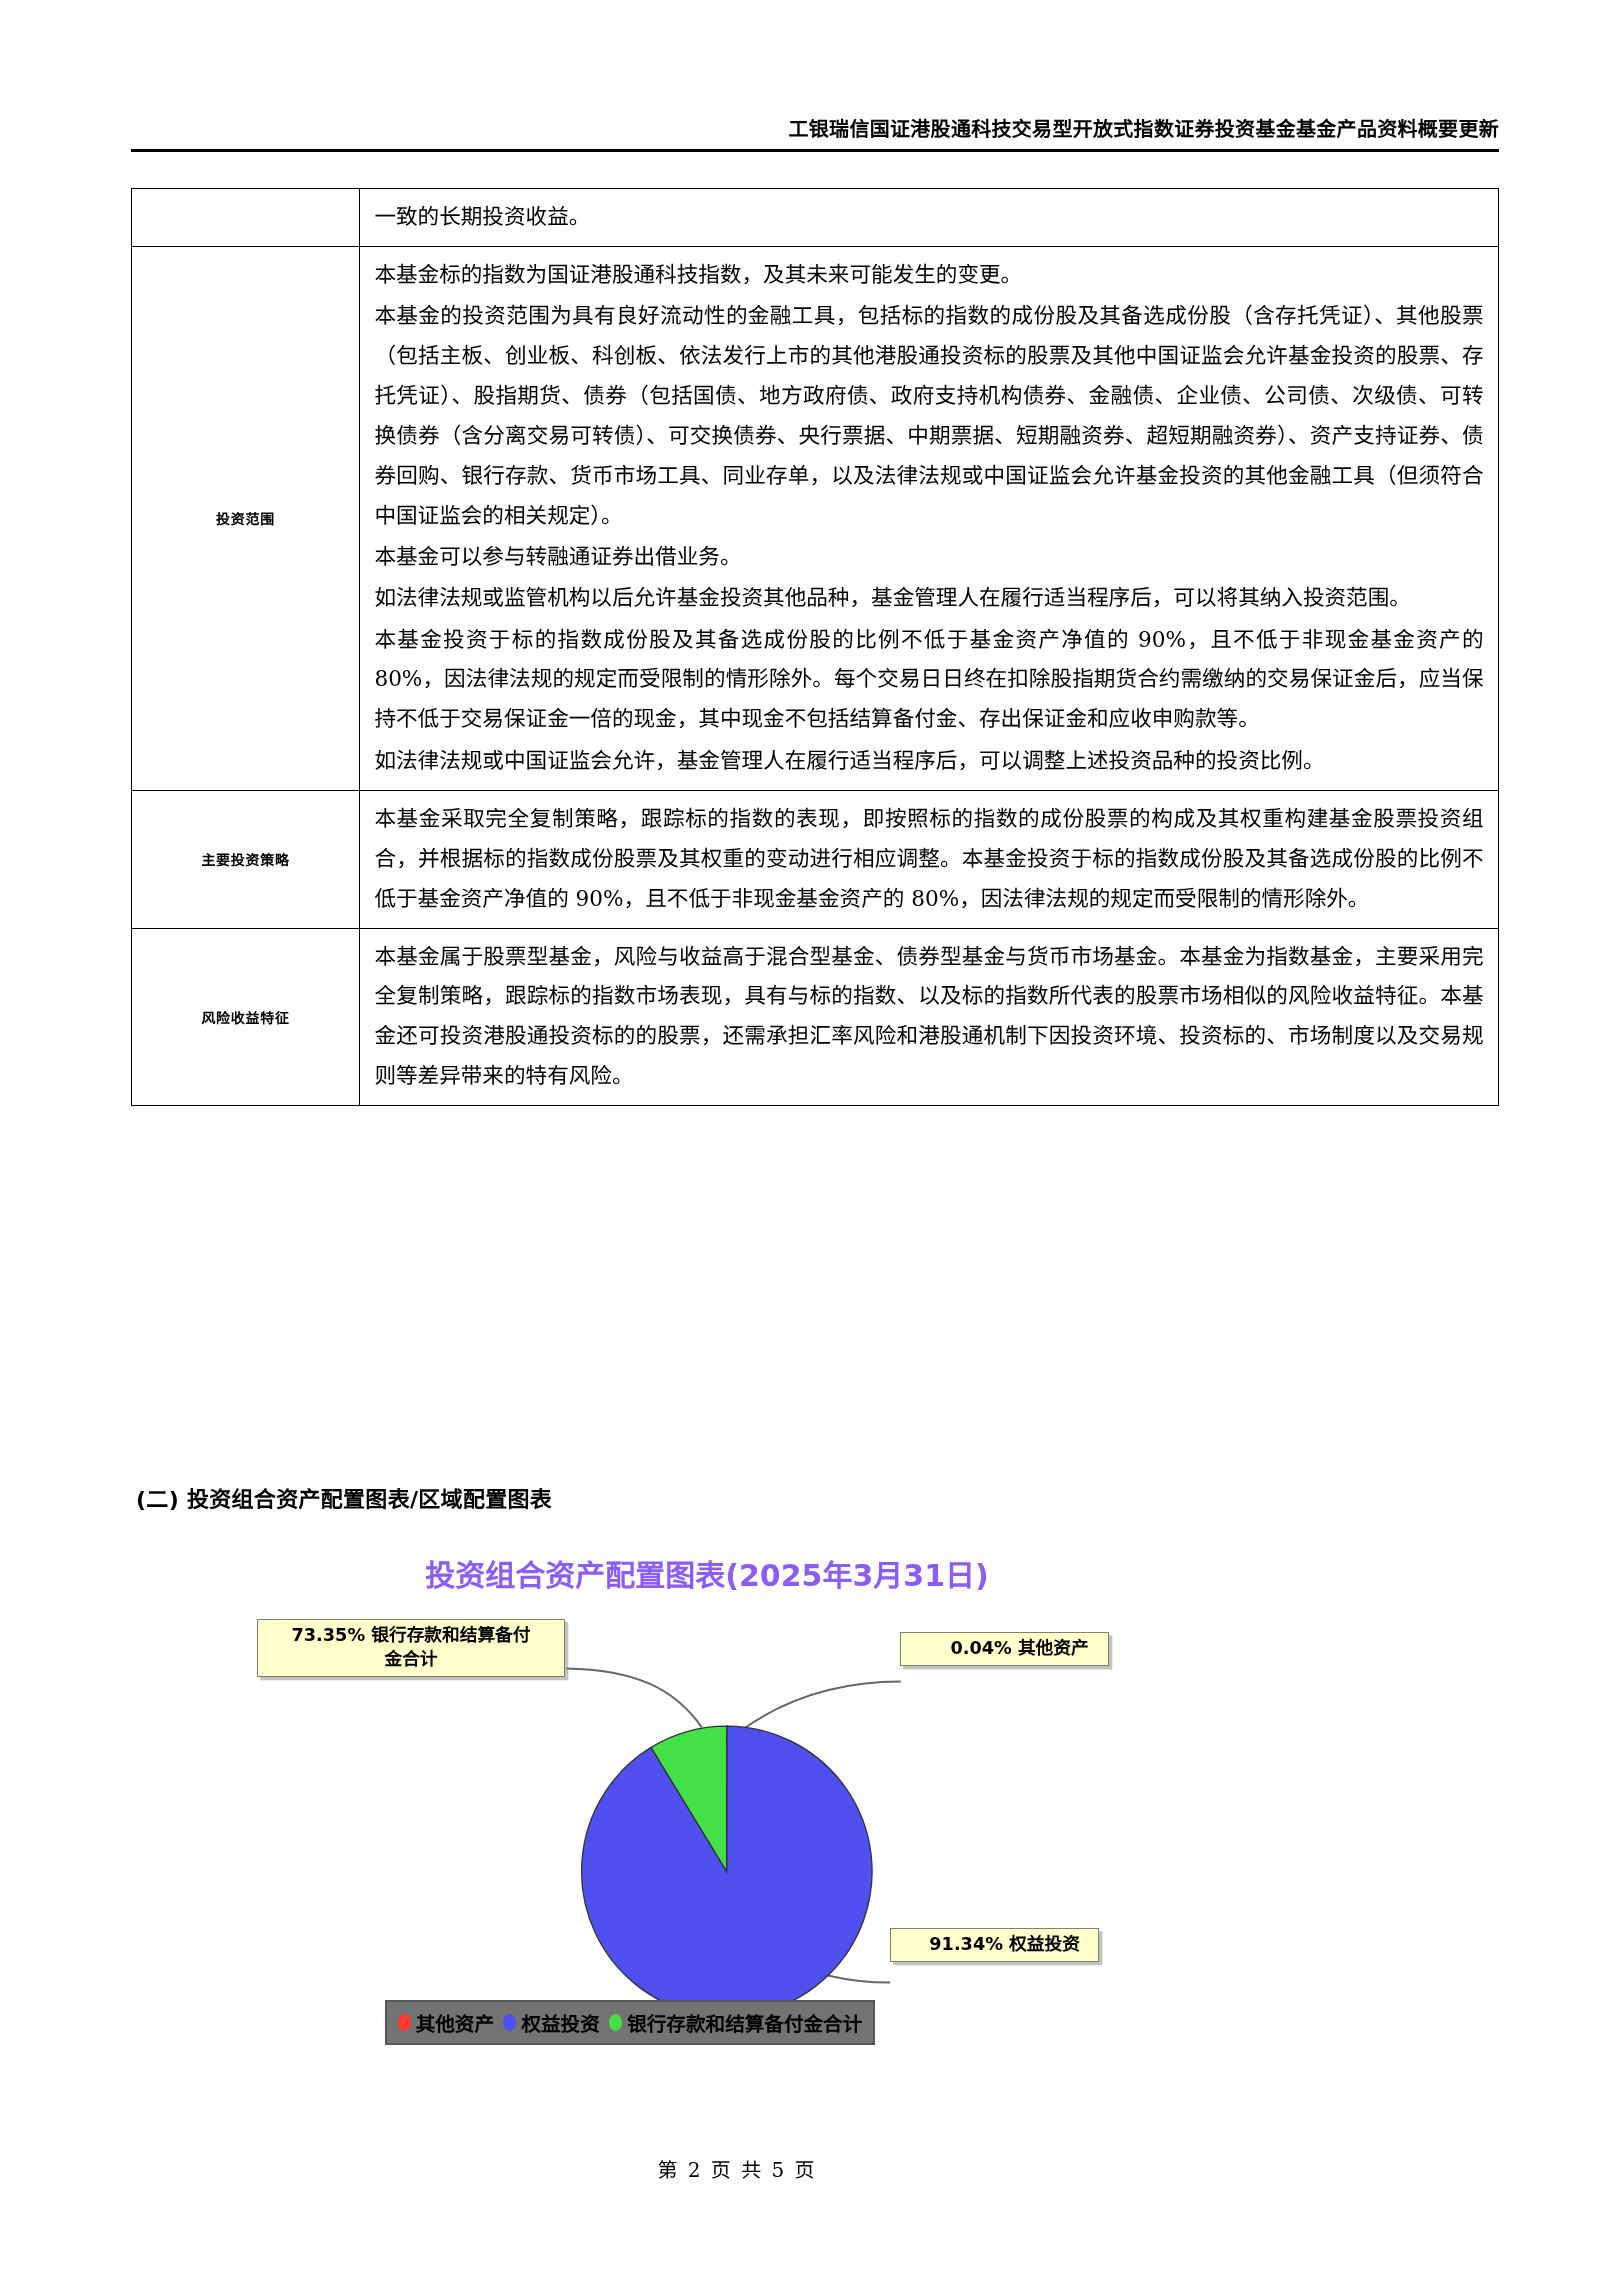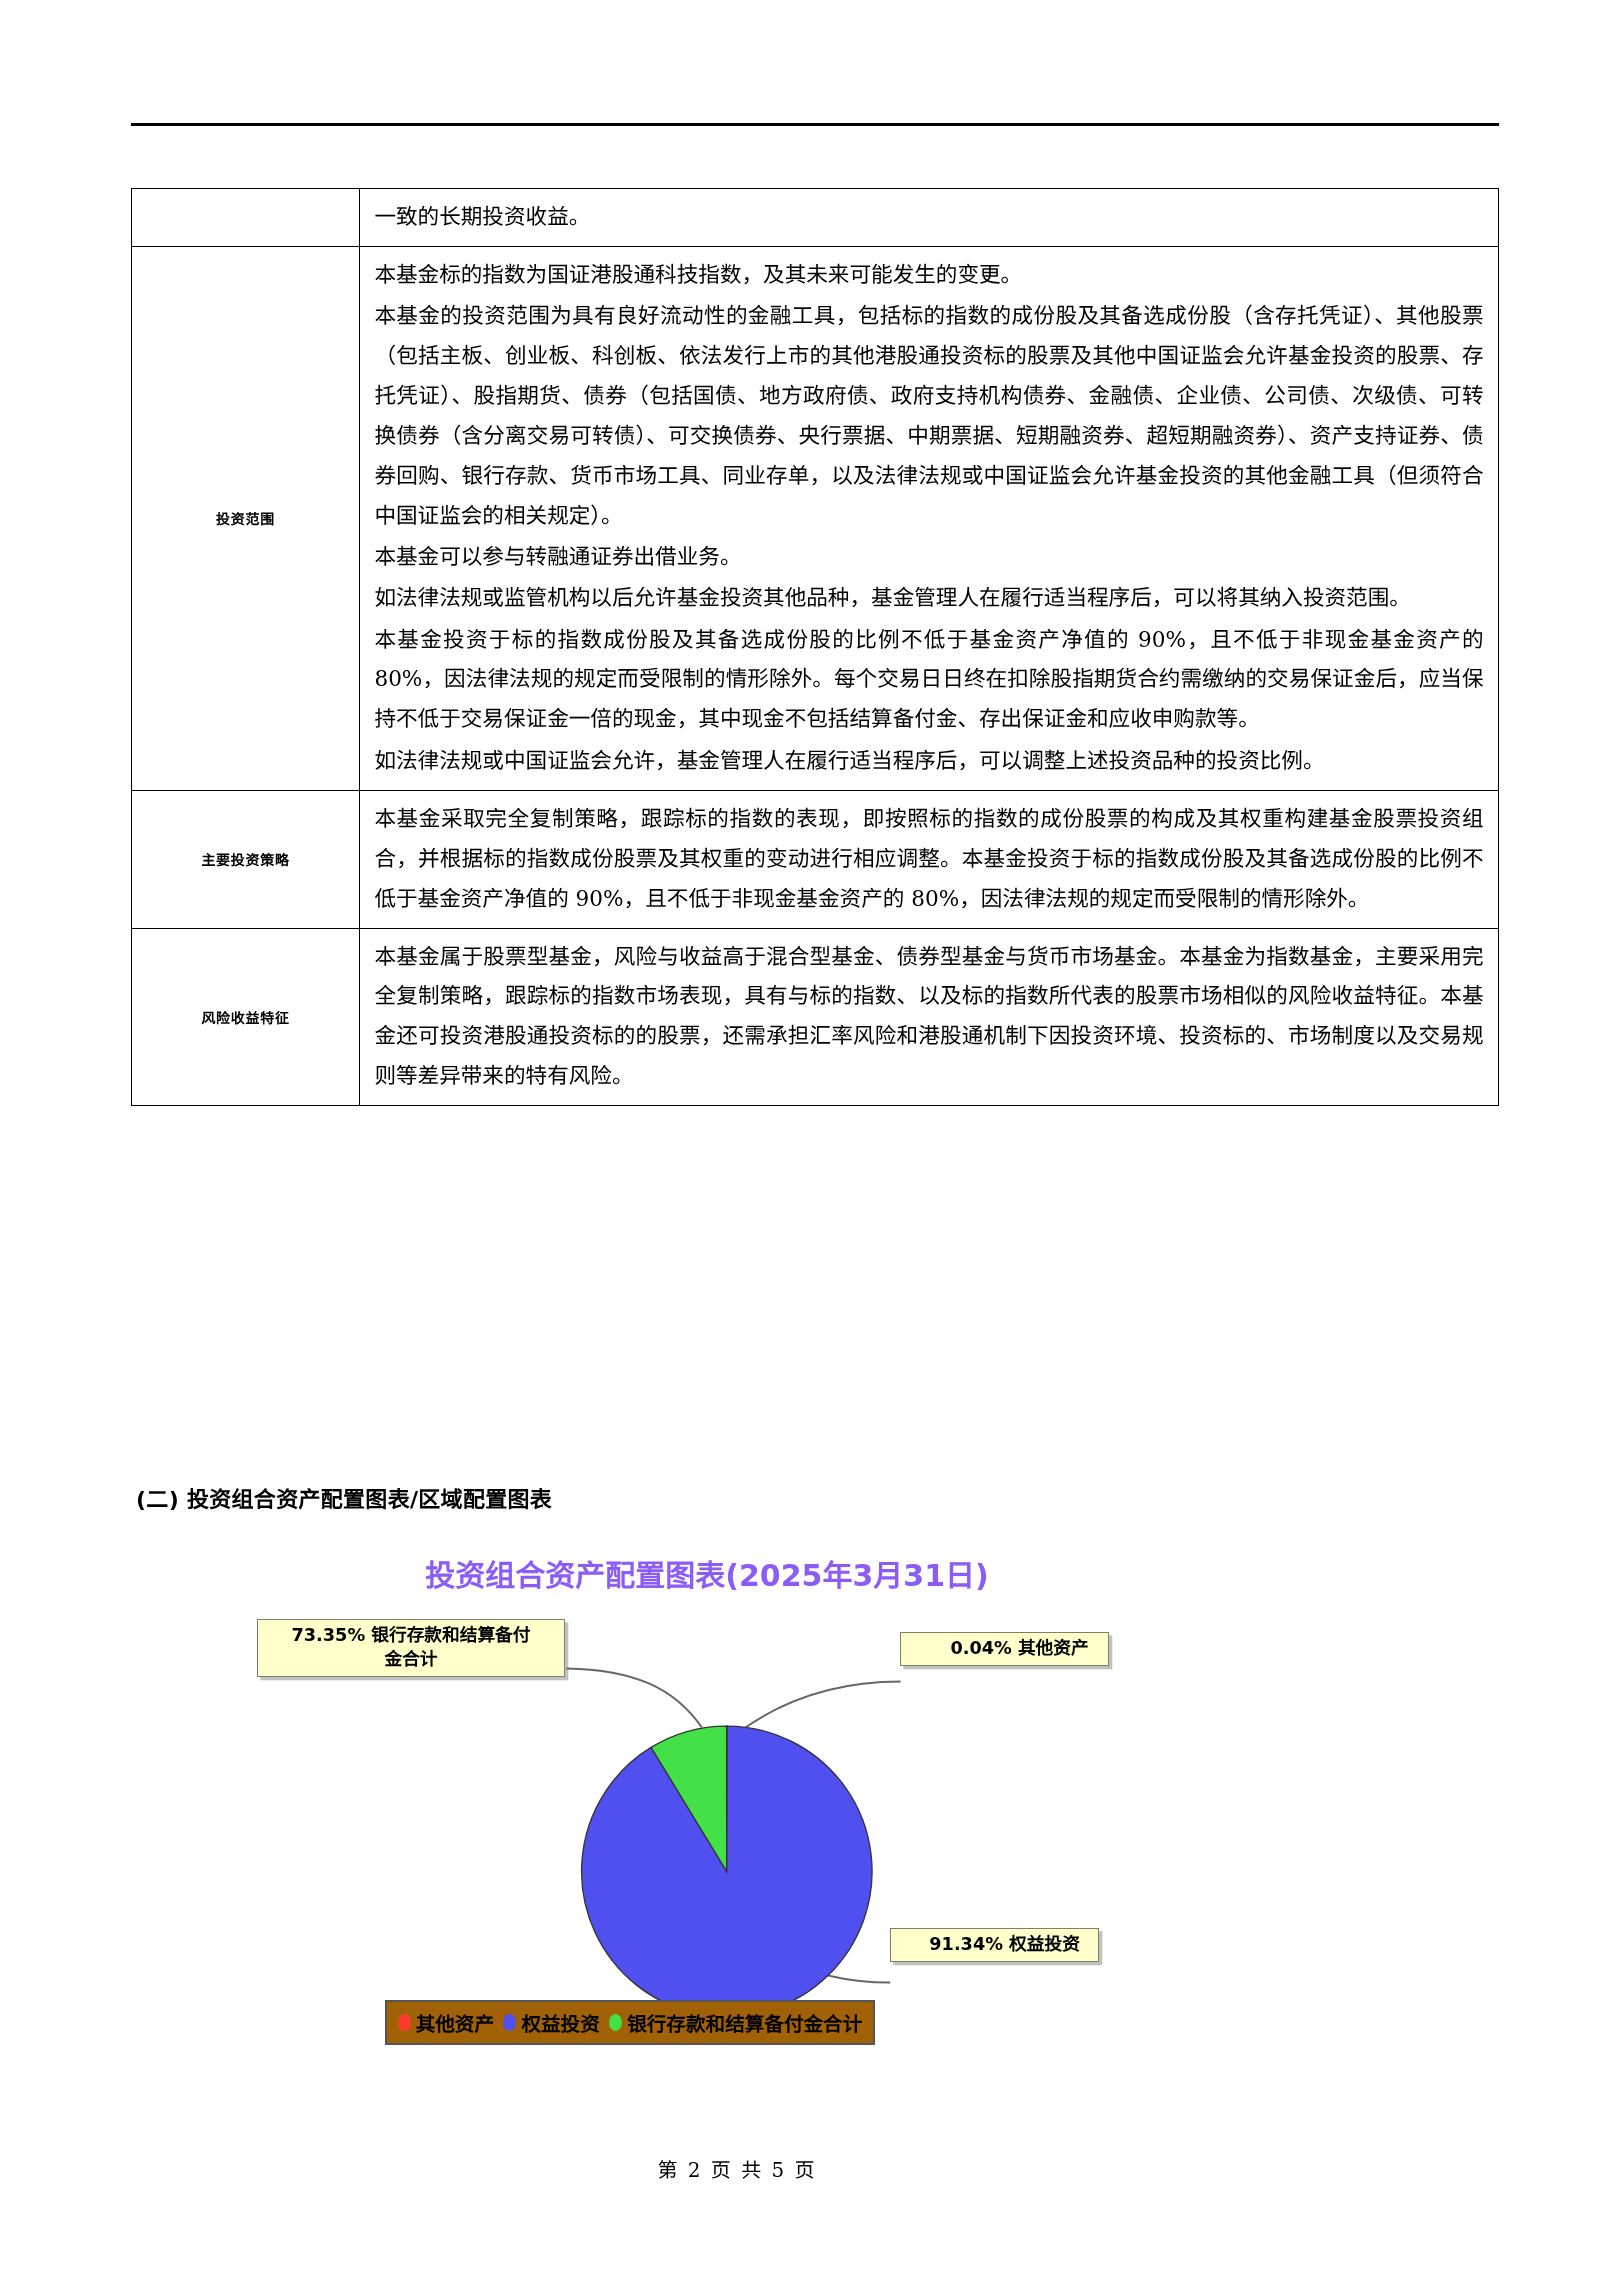--- a/index.html
+++ b/index.html
@@ -138,21 +138,21 @@
   }
   .callout-bank { left: 41px;  top: 68px; width: 308px; }
   .callout-other { left: 684px; top: 81px; width: 209px; padding-left: 36px; }
   .callout-equity { left: 674px; top: 377px; width: 209px; padding-left: 26px; }
 
   .legend {
     position: absolute;
     left: 169px;
     top: 449px;
     border: 2px solid #555;
-    background: #a16207;
+    background: #737373;
     padding: 5.9px 10.5px;
     display: flex;
     align-items: flex-end;
     gap: 9.2px;
     font-family: "DejaVu Sans", "Liberation Sans", sans-serif;
     font-weight: 700;
     font-size: 19.6px;
     white-space: nowrap;
   }
   .legend-item {
@@ -180,20 +180,21 @@
     letter-spacing: 2px;
     margin-top: 36px;
   }
 </style>
 </head>
 <body>
 
 <div class="page">
 
   <div class="header">
+    <div class="header-title">工银瑞信国证港股通科技交易型开放式指数证券投资基金基金产品资料概要更新</div>
     <div class="header-rule"></div>
   </div>
 
   <table class="info-table">
     <colgroup>
         <col class="col-label">
         <col>
       </colgroup>
     <tbody>
       <tr>

